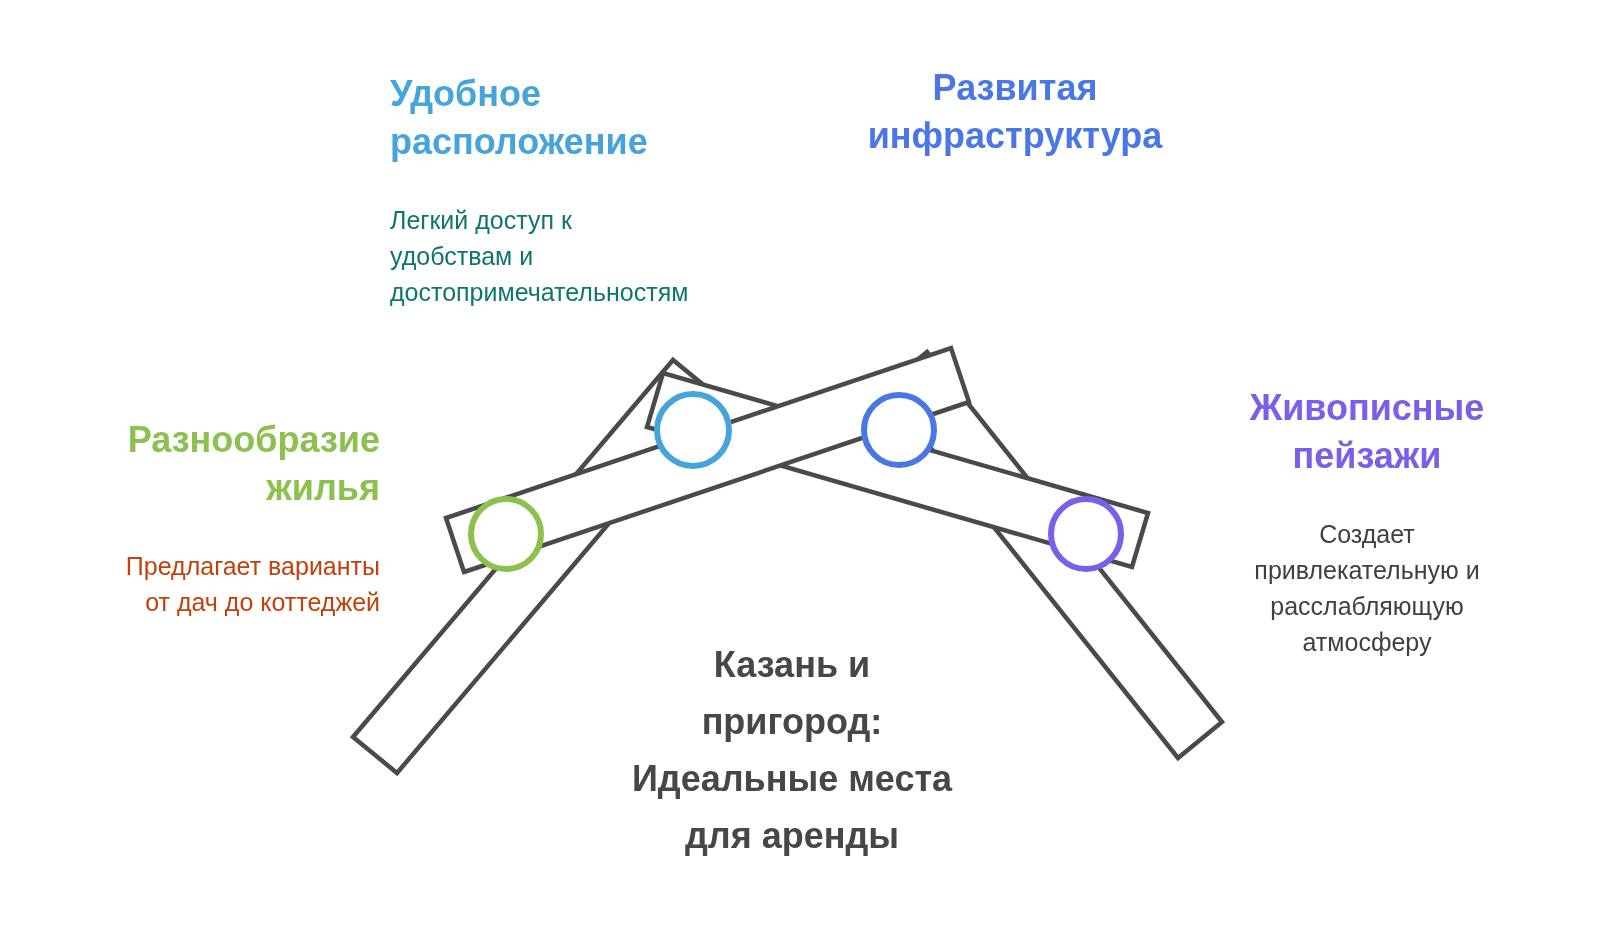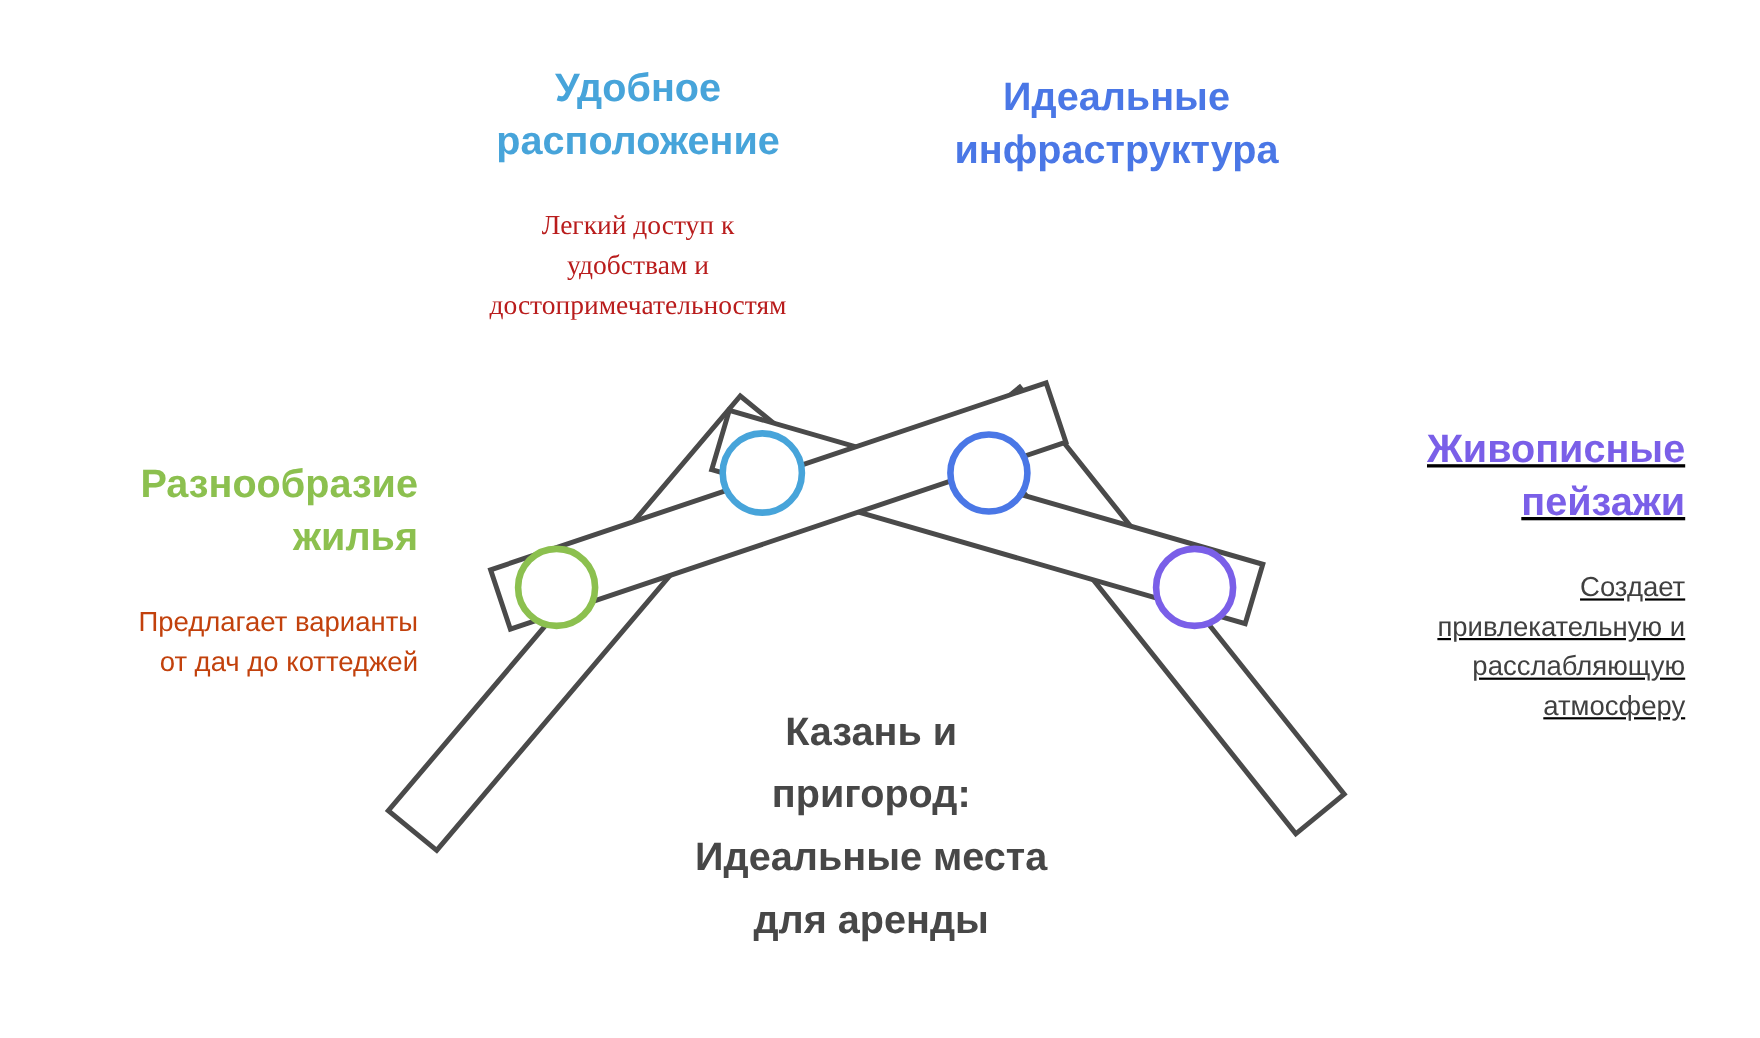--- a/index.html
+++ b/index.html
@@ -34,24 +34,24 @@
     white-space: pre-line;
   }
   .feature p {
     margin: 18px 0 0 0;
     font-size: 25px;
     line-height: 36px;
     font-weight: 400;
     color: #3f3f3f;
     white-space: pre-line;
   }
-  .f1 { left: 390px; top: 38px;  width: 380px; text-align: center; }
+  .f1 { left: 390px; top: 52px;  width: 380px; }
   .f2 { left: 825px; top: 46px;  width: 380px; text-align: center; }
   .f3 { left: 50px;  top: 398px; width: 330px; text-align: right; }
-  .f4 { left: 1202px; top: 366px; width: 330px; text-align: right; text-decoration: underline; }
+  .f4 { left: 1202px; top: 366px; width: 330px; text-align: center; }
   .main-title {
     position: absolute;
     left: 592px;
     top: 636px;
     width: 400px;
     text-align: center;
     font-size: 36px;
     line-height: 57px;
     font-weight: 700;
     white-space: pre-line;
@@ -71,27 +71,27 @@
 
     <circle cx="506" cy="534" r="35" stroke-width="6" stroke="#8CC04F" fill="#FFFFFF"></circle>
     <circle cx="693" cy="430" r="36" stroke-width="6" stroke="#47A4DA" fill="#FFFFFF"></circle>
     <circle cx="899" cy="430" r="35" stroke-width="6" stroke="#4A77E6" fill="#FFFFFF"></circle>
     <circle cx="1086" cy="534" r="35" stroke-width="6" stroke="#7A5FE8" fill="#FFFFFF"></circle>
   </svg>
 
   <div class="feature f1">
     <h2 style="color: rgb(71, 164, 218);">Удобное
 расположение</h2>
-    <p style="color: #b91c1c; font-family: Liberation Serif, serif;">Легкий доступ к
+    <p style="color: #0f766e;">Легкий доступ к
 удобствам и
 достопримечательностям</p>
   </div>
 
   <div class="feature f2">
-    <h2 style="color: rgb(74, 119, 230);">Идеальные
+    <h2 style="color: rgb(74, 119, 230);">Развитая
 инфраструктура</h2>
   </div>
 
   <div class="feature f3">
     <h2 style="color: rgb(140, 192, 79);">Разнообразие
 жилья</h2>
     <p style="color: #c2410c;">Предлагает варианты
 от дач до коттеджей</p>
   </div>
 

